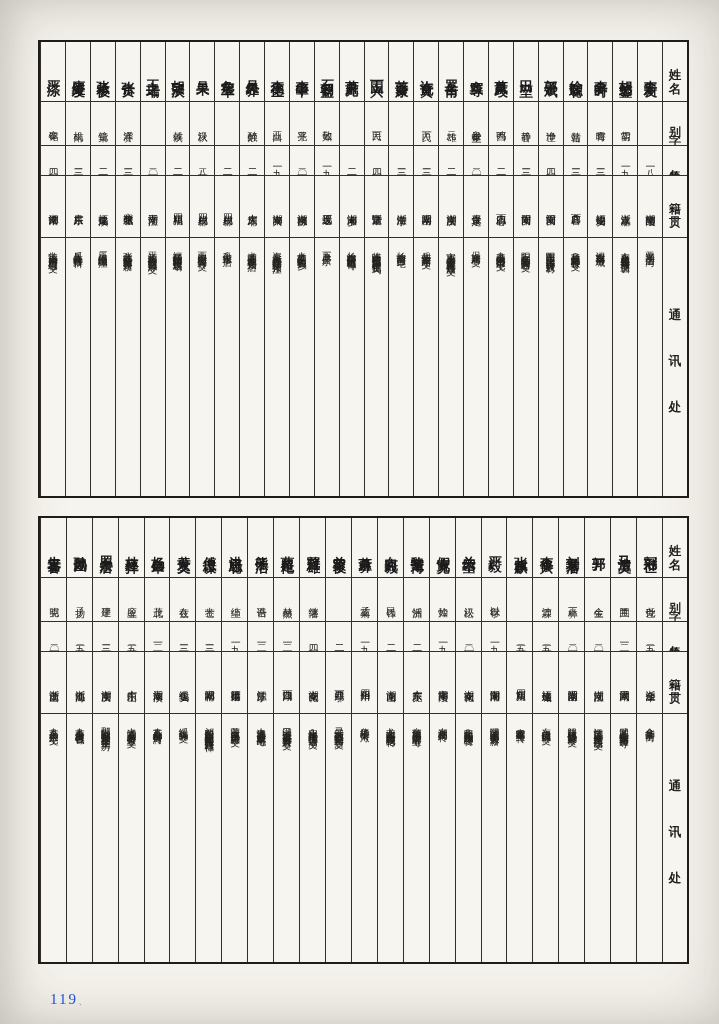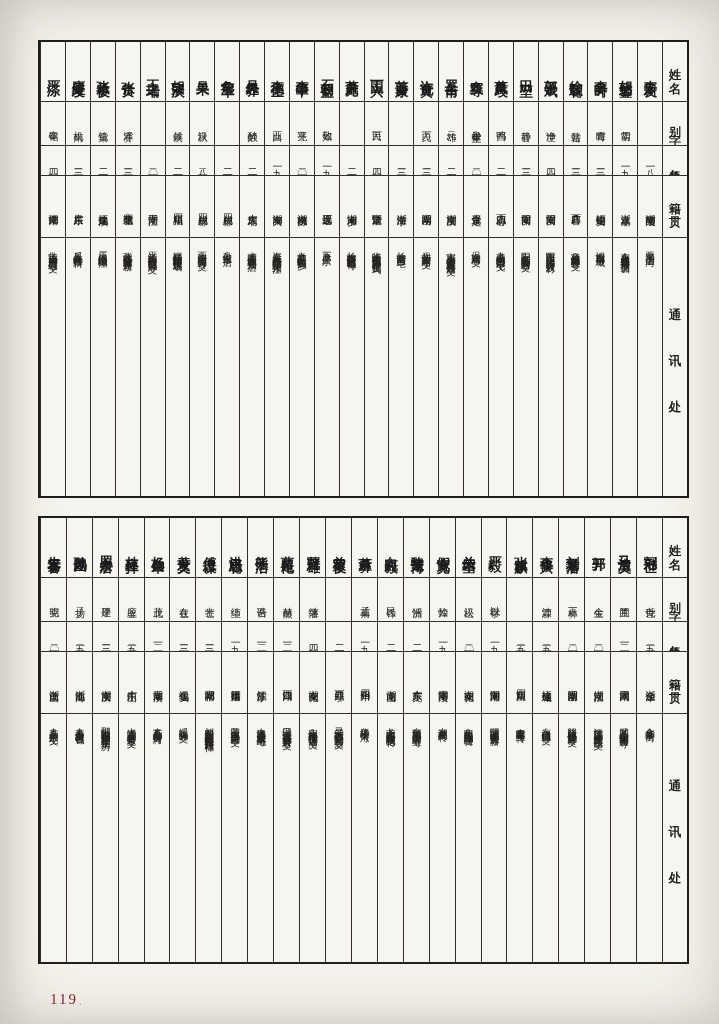--- a/index.html
+++ b/index.html
@@ -64,21 +64,21 @@
   .h-age      { font-size: 11px;   letter-spacing: 1px; }
   .h-origin   { font-size: 12px;   letter-spacing: 14px; }
   .h-address  { font-size: 12.5px; letter-spacing: 46px; text-align: center; padding-top: 0; }
 
   .page-number {
     position: absolute;
     left: 50px;
     bottom: 16px;
     font-size: 15px;
     letter-spacing: 2px;
-    color: #7f1d1d;
+    color: #1d4ed8;
   }
   .page-number::after { content: "、"; font-size: 10px; color: #8d877a; }
 </style>
 </head>
 <body>
 
 <main class="page">
   <div class="content">
 
     <section class="roster roster-top">

